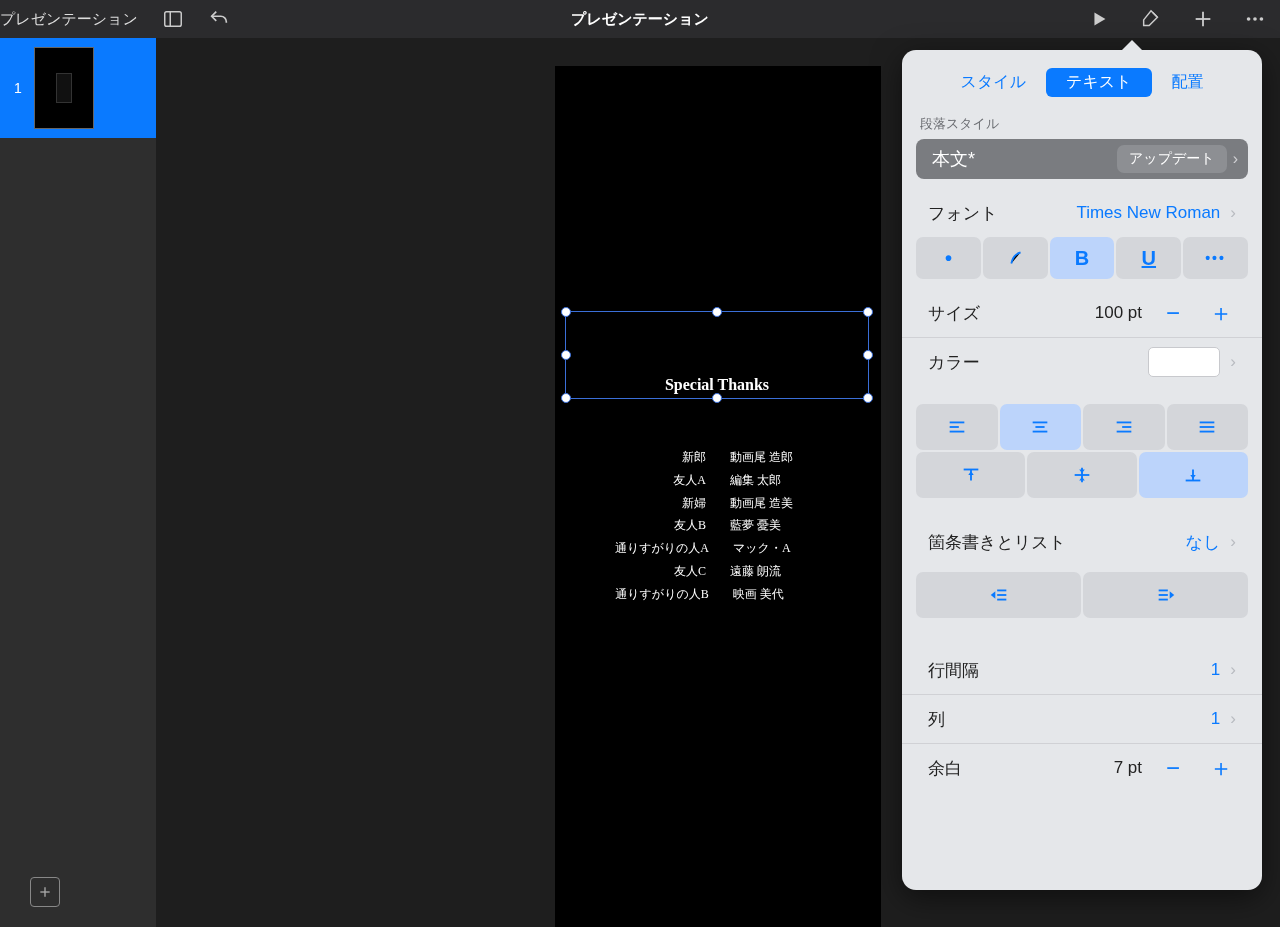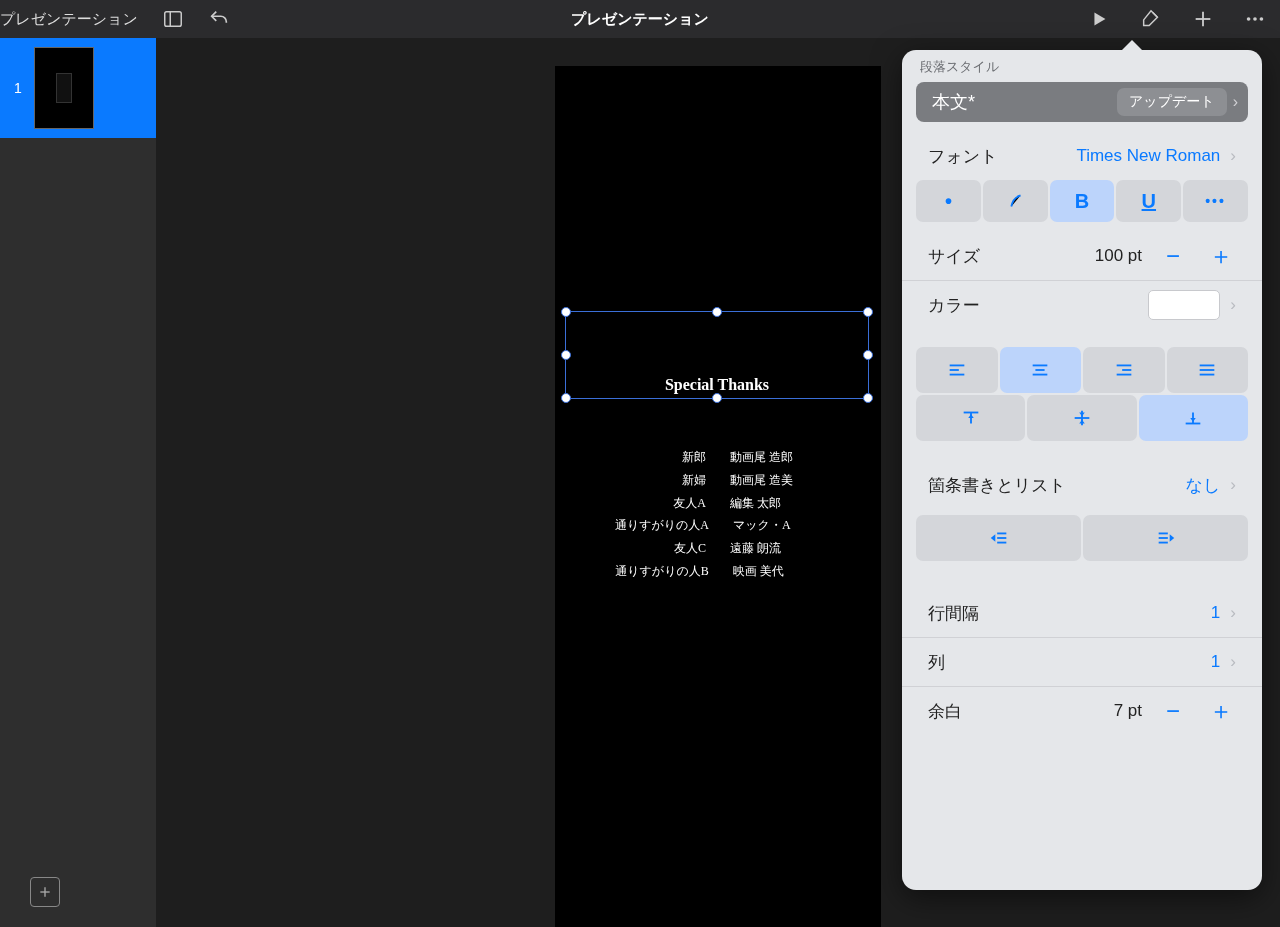--- a/index.html
+++ b/index.html
@@ -166,45 +166,54 @@
         <div class="handle h-sw"></div>
         <div class="handle h-s"></div>
         <div class="handle h-se"></div>
       </div>
       <div class="credits" id="credits">
           <div class="credit-row">
             <span>新郎</span>
             <span>動画尾 造郎</span>
           </div>
           <div class="credit-row">
+            <span>友人A</span>
+            <span>編集 太郎</span>
+          </div>
+          <div class="credit-row">
             <span>新婦</span>
             <span>動画尾 造美</span>
           </div>
           <div class="credit-row">
-            <span>友人A</span>
-            <span>編集 太郎</span>
+            <span>友人B</span>
+            <span>藍夢 憂美</span>
           </div>
           <div class="credit-row">
             <span>通りすがりの人A</span>
             <span>マック・A</span>
           </div>
           <div class="credit-row">
             <span>友人C</span>
             <span>遠藤 朗流</span>
           </div>
           <div class="credit-row">
             <span>通りすがりの人B</span>
             <span>映画 美代</span>
           </div>
         </div>
     </div>
   </div>
 </div>
 
 <div class="popover">
+  <div class="seg">
+    <div class="seg-btn">スタイル</div>
+    <div class="seg-btn active">テキスト</div>
+    <div class="seg-btn">配置</div>
+  </div>
 
   <div class="section-label">段落スタイル</div>
   <div class="para-style">
     <span class="name">本文*</span>
     <span class="upd">アップデート</span>
     <span class="chev">›</span>
   </div>
 
   <div class="row">
     <span>フォント</span>

